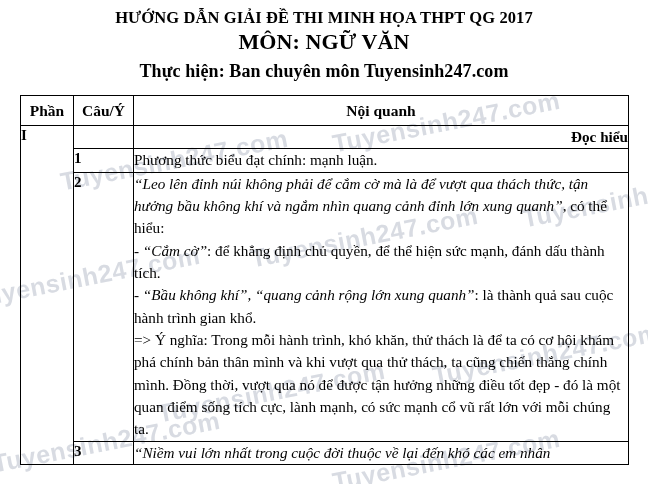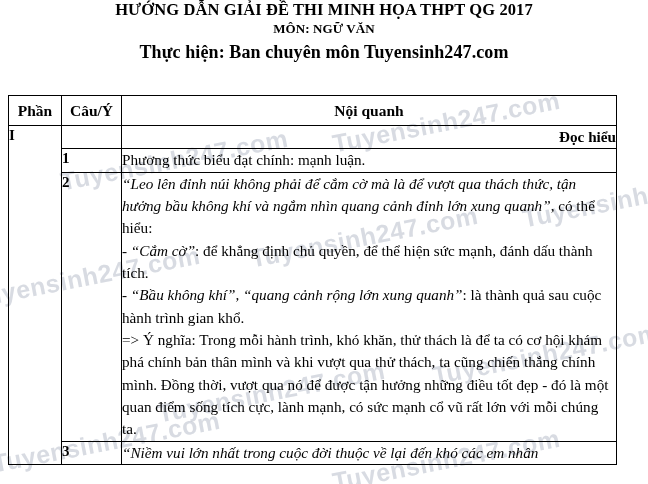--- a/index.html
+++ b/index.html
@@ -40,36 +40,36 @@
 
   
   #page {
     position: relative;
     z-index: 10;
     width: 648px;
     height: 484px;
   }
 
   .titleblock {
-    padding-top: 0;
+    padding-top: 8px;
     text-align: center;
   }
   .title-line {
     font-weight: 700;
     line-height: 1.16;
     letter-spacing: 0.1px;
   }
   .title-1 { font-size: 16.5px; }
-  .title-2 { font-size: 13px; margin-top: 2px; }
+  .title-2 { font-size: 22px; margin-top: 2px; }
   .title-3 { font-size: 18px; margin-top: 6px; }
 
   
   table.doc {
     position: absolute;
-    left: 8px;
+    left: 20px;
     top: 95px;
     width: 608px;
     border-collapse: collapse;
     table-layout: fixed;
   }
   table.doc td, table.doc th {
     border: 1px solid #000000;
     vertical-align: top;
     padding: 0;
   }

